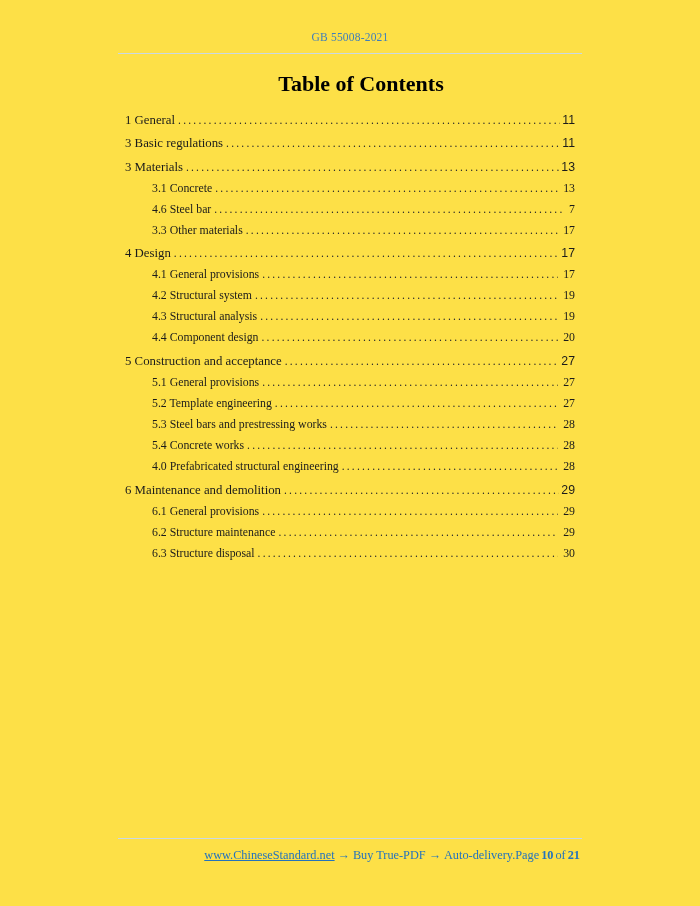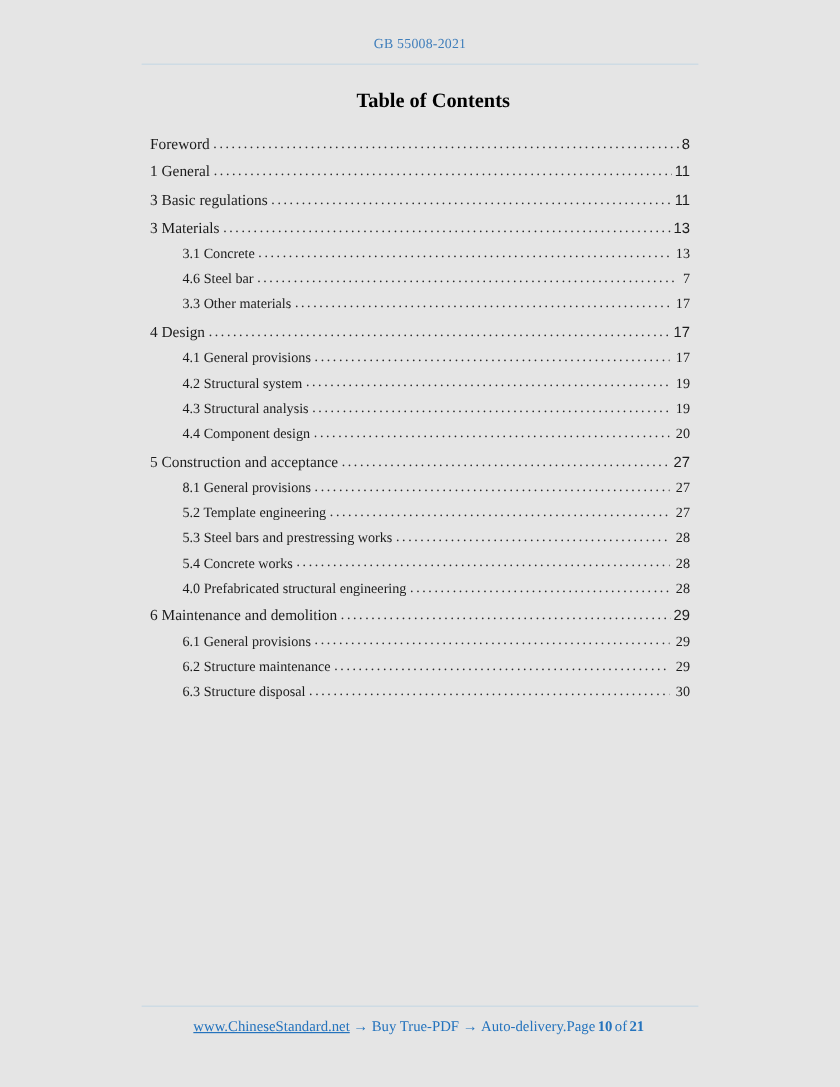--- a/index.html
+++ b/index.html
@@ -11,39 +11,39 @@
   *{margin:0;padding:0;box-sizing:border-box;}
   html,body{background:#ffffff;}
   body{
     width:700px;height:906px;
     font-family:"Liberation Serif","DejaVu Serif",serif;
     color:var(--text-color);
     position:relative;
     overflow:hidden;
   }
   .page{
-    position:absolute;inset:0;background:#e5e5e5;
+    position:absolute;inset:0;background:#fde047;
   }
   
   .header-text{
     position:absolute;top:30px;left:0;width:100%;
     text-align:center;
     font-size:11.5px;line-height:14px;
     color:var(--header-blue);
     letter-spacing:.2px;
   }
   .header-rule{
     position:absolute;top:53px;left:118px;width:464px;height:0;
     border-top:1.4px solid var(--rule-color);
   }
   
   .doc-title{
     position:absolute;top:74px;left:0;width:100%;
     text-align:center;
-    font-size:17px;line-height:20px;
+    font-size:22px;line-height:20px;
     font-weight:bold;
     color:#000000;
     padding-left:22px;
   }
   
   .toc{
     position:absolute;top:104px;left:125px;width:450px;
   }
   .toc-row{
     display:flex;align-items:flex-end;
@@ -81,21 +81,21 @@
     font-size:11.8px;
     margin-left:3px;
   }
   
   .footer-rule{
     position:absolute;top:838px;left:118px;width:464px;height:0;
     border-top:1.4px solid var(--rule-color);
   }
   .footer{
     position:absolute;top:847px;left:118px;width:464px;
-    display:flex;justify-content:center;align-items:baseline;
+    display:flex;justify-content:flex-end;align-items:baseline;
     font-size:12.3px;line-height:17px;
     color:var(--footer-blue);
   }
   .footer-left,.footer-right{white-space:nowrap;}
   .footer-link{
     color:var(--footer-blue);
     text-decoration:underline;
     cursor:pointer;
   }
   .footer-arrow{font-weight:bold;padding:0 3px;}
@@ -107,25 +107,20 @@
 <div class="page">
 
   <div class="header-text">GB 55008-2021</div>
 
   <div class="header-rule"></div>
 
   <h1 class="doc-title">Table of Contents</h1>
 
   <div class="toc" id="toc">
       <div class="toc-row l1">
-        <span class="toc-label">Foreword</span>
-        <span class="leader"></span>
-        <span class="toc-page">8</span>
-      </div>
-      <div class="toc-row l1">
         <span class="toc-label">1 General</span>
         <span class="leader"></span>
         <span class="toc-page">11</span>
       </div>
       <div class="toc-row l1">
         <span class="toc-label">3 Basic regulations</span>
         <span class="leader"></span>
         <span class="toc-page">11</span>
       </div>
       <div class="toc-row l1">
@@ -172,21 +167,21 @@
         <span class="toc-label">4.4 Component design</span>
         <span class="leader"></span>
         <span class="toc-page">20</span>
       </div>
       <div class="toc-row l1">
         <span class="toc-label">5 Construction and acceptance</span>
         <span class="leader"></span>
         <span class="toc-page">27</span>
       </div>
       <div class="toc-row l2">
-        <span class="toc-label">8.1 General provisions</span>
+        <span class="toc-label">5.1 General provisions</span>
         <span class="leader"></span>
         <span class="toc-page">27</span>
       </div>
       <div class="toc-row l2">
         <span class="toc-label">5.2 Template engineering</span>
         <span class="leader"></span>
         <span class="toc-page">27</span>
       </div>
       <div class="toc-row l2">
         <span class="toc-label">5.3 Steel bars and prestressing works</span>

